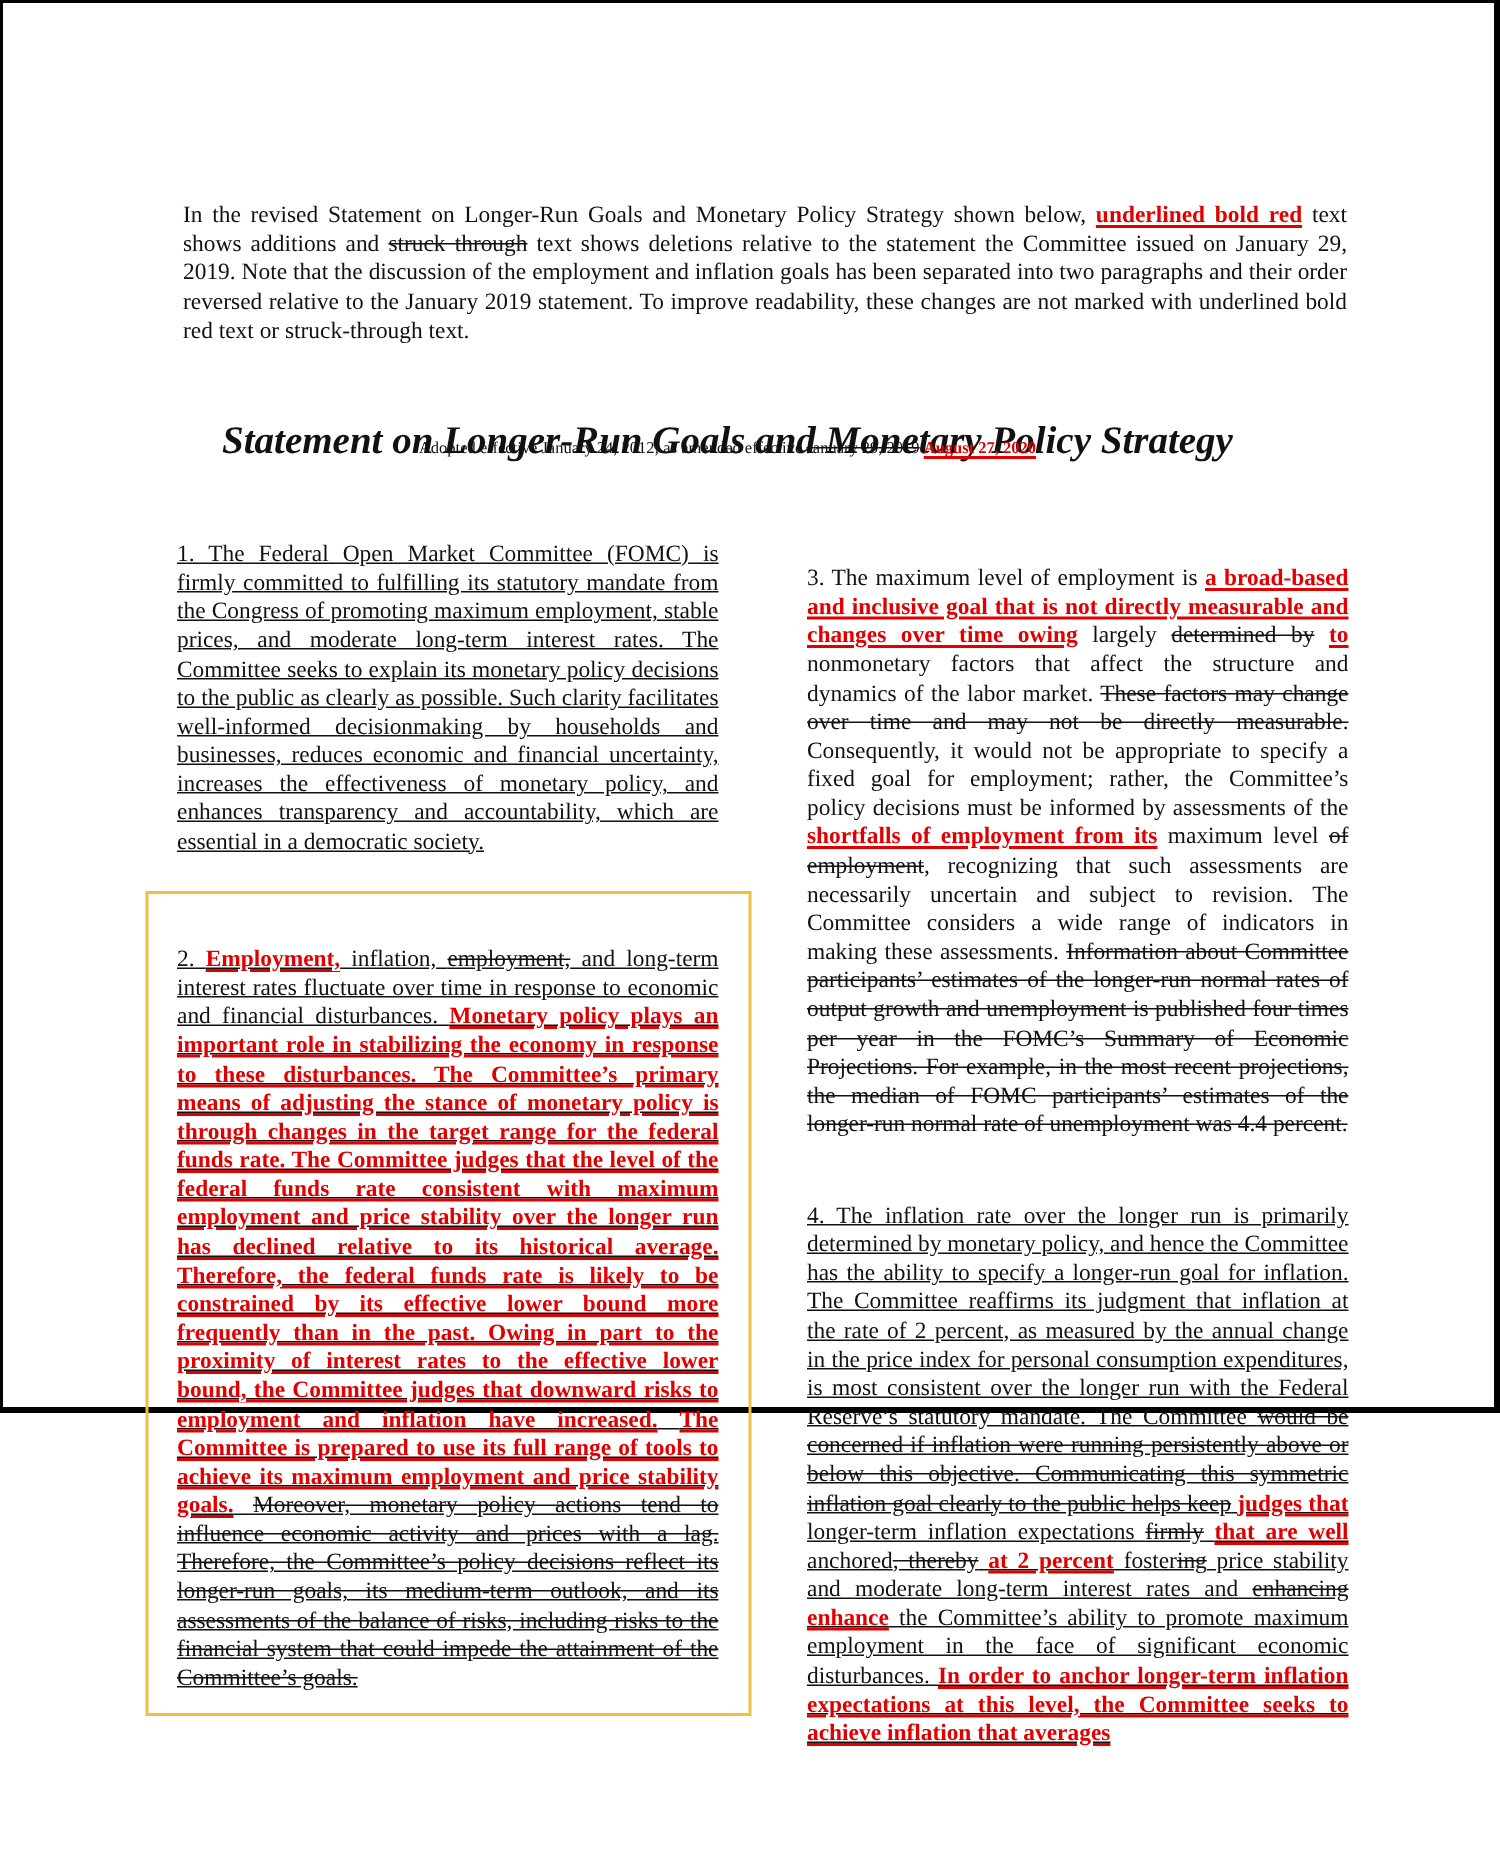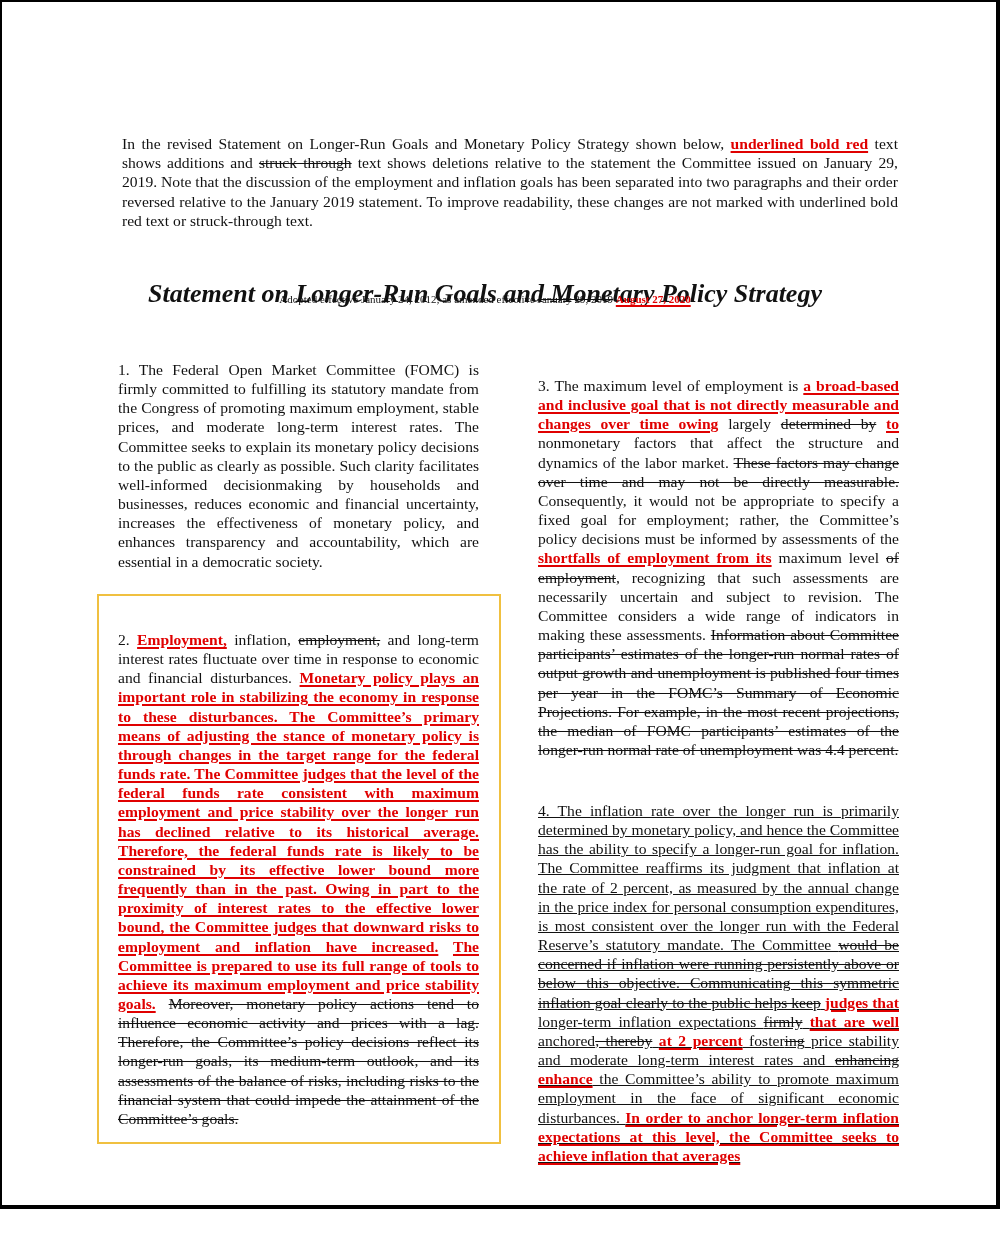--- a/index.html
+++ b/index.html
@@ -1,18 +1,18 @@
 <!DOCTYPE html>
 <html><head>
 <meta charset="utf-8">
 <style>
   html, body { margin: 0; padding: 0; background: #ffffff; }
   body { width: 1000px; height: 1243px; position: relative; overflow: hidden; }
   .page {
-    position: absolute; left: 0; top: 0; width: 1000px; height: 1209px;
+    position: absolute; left: 0; top: 0; width: 1000px; height: 942px;
     box-sizing: border-box;
     border-left: 2px solid #000; border-top: 2px solid #000;
     border-right: 4px solid #000; border-bottom: 4px solid #000;
     background: #fff;
   }
   .serif { font-family: "Liberation Serif", "DejaVu Serif", serif; color: #111; }
   .intro {
     position: absolute; left: 120px; top: 132px; width: 776px;
     font-size: 15.6px; line-height: 19.2px; text-align: justify;
   }
@@ -20,21 +20,21 @@
   .doc-title {
     top: 278px; font-size: 26px; font-weight: bold; line-height: 28px; font-style: italic;
   }
   .doc-subtitle {
     top: 288px; font-size: 11px; line-height: 19px;
   }
   .col {
     position: absolute; font-size: 15.6px; line-height: 19.15px; text-align: justify;
   }
   .col p { margin: 0; }
-  .left-col { left: 116px; width: 361px; }
+  .left-col { left: 116px; width: 361px; text-decoration: underline; }
   .right-col { left: 536px; width: 361px; }
   .p1 { top: 358px; }
   .p2 { top: 628px; }
   .p3 { top: 374px; }
   .p4 { top: 799px; text-decoration: underline; }
   .add { color: #e00000; font-weight: bold; text-decoration: underline; text-decoration-thickness: 2px; text-underline-offset: 2px; }
   .del { text-decoration: line-through; }
   .highlight-box {
     position: absolute; left: 95px; top: 592px; width: 404px; height: 550px;
     box-sizing: border-box; border: 2px solid #f0c040;

